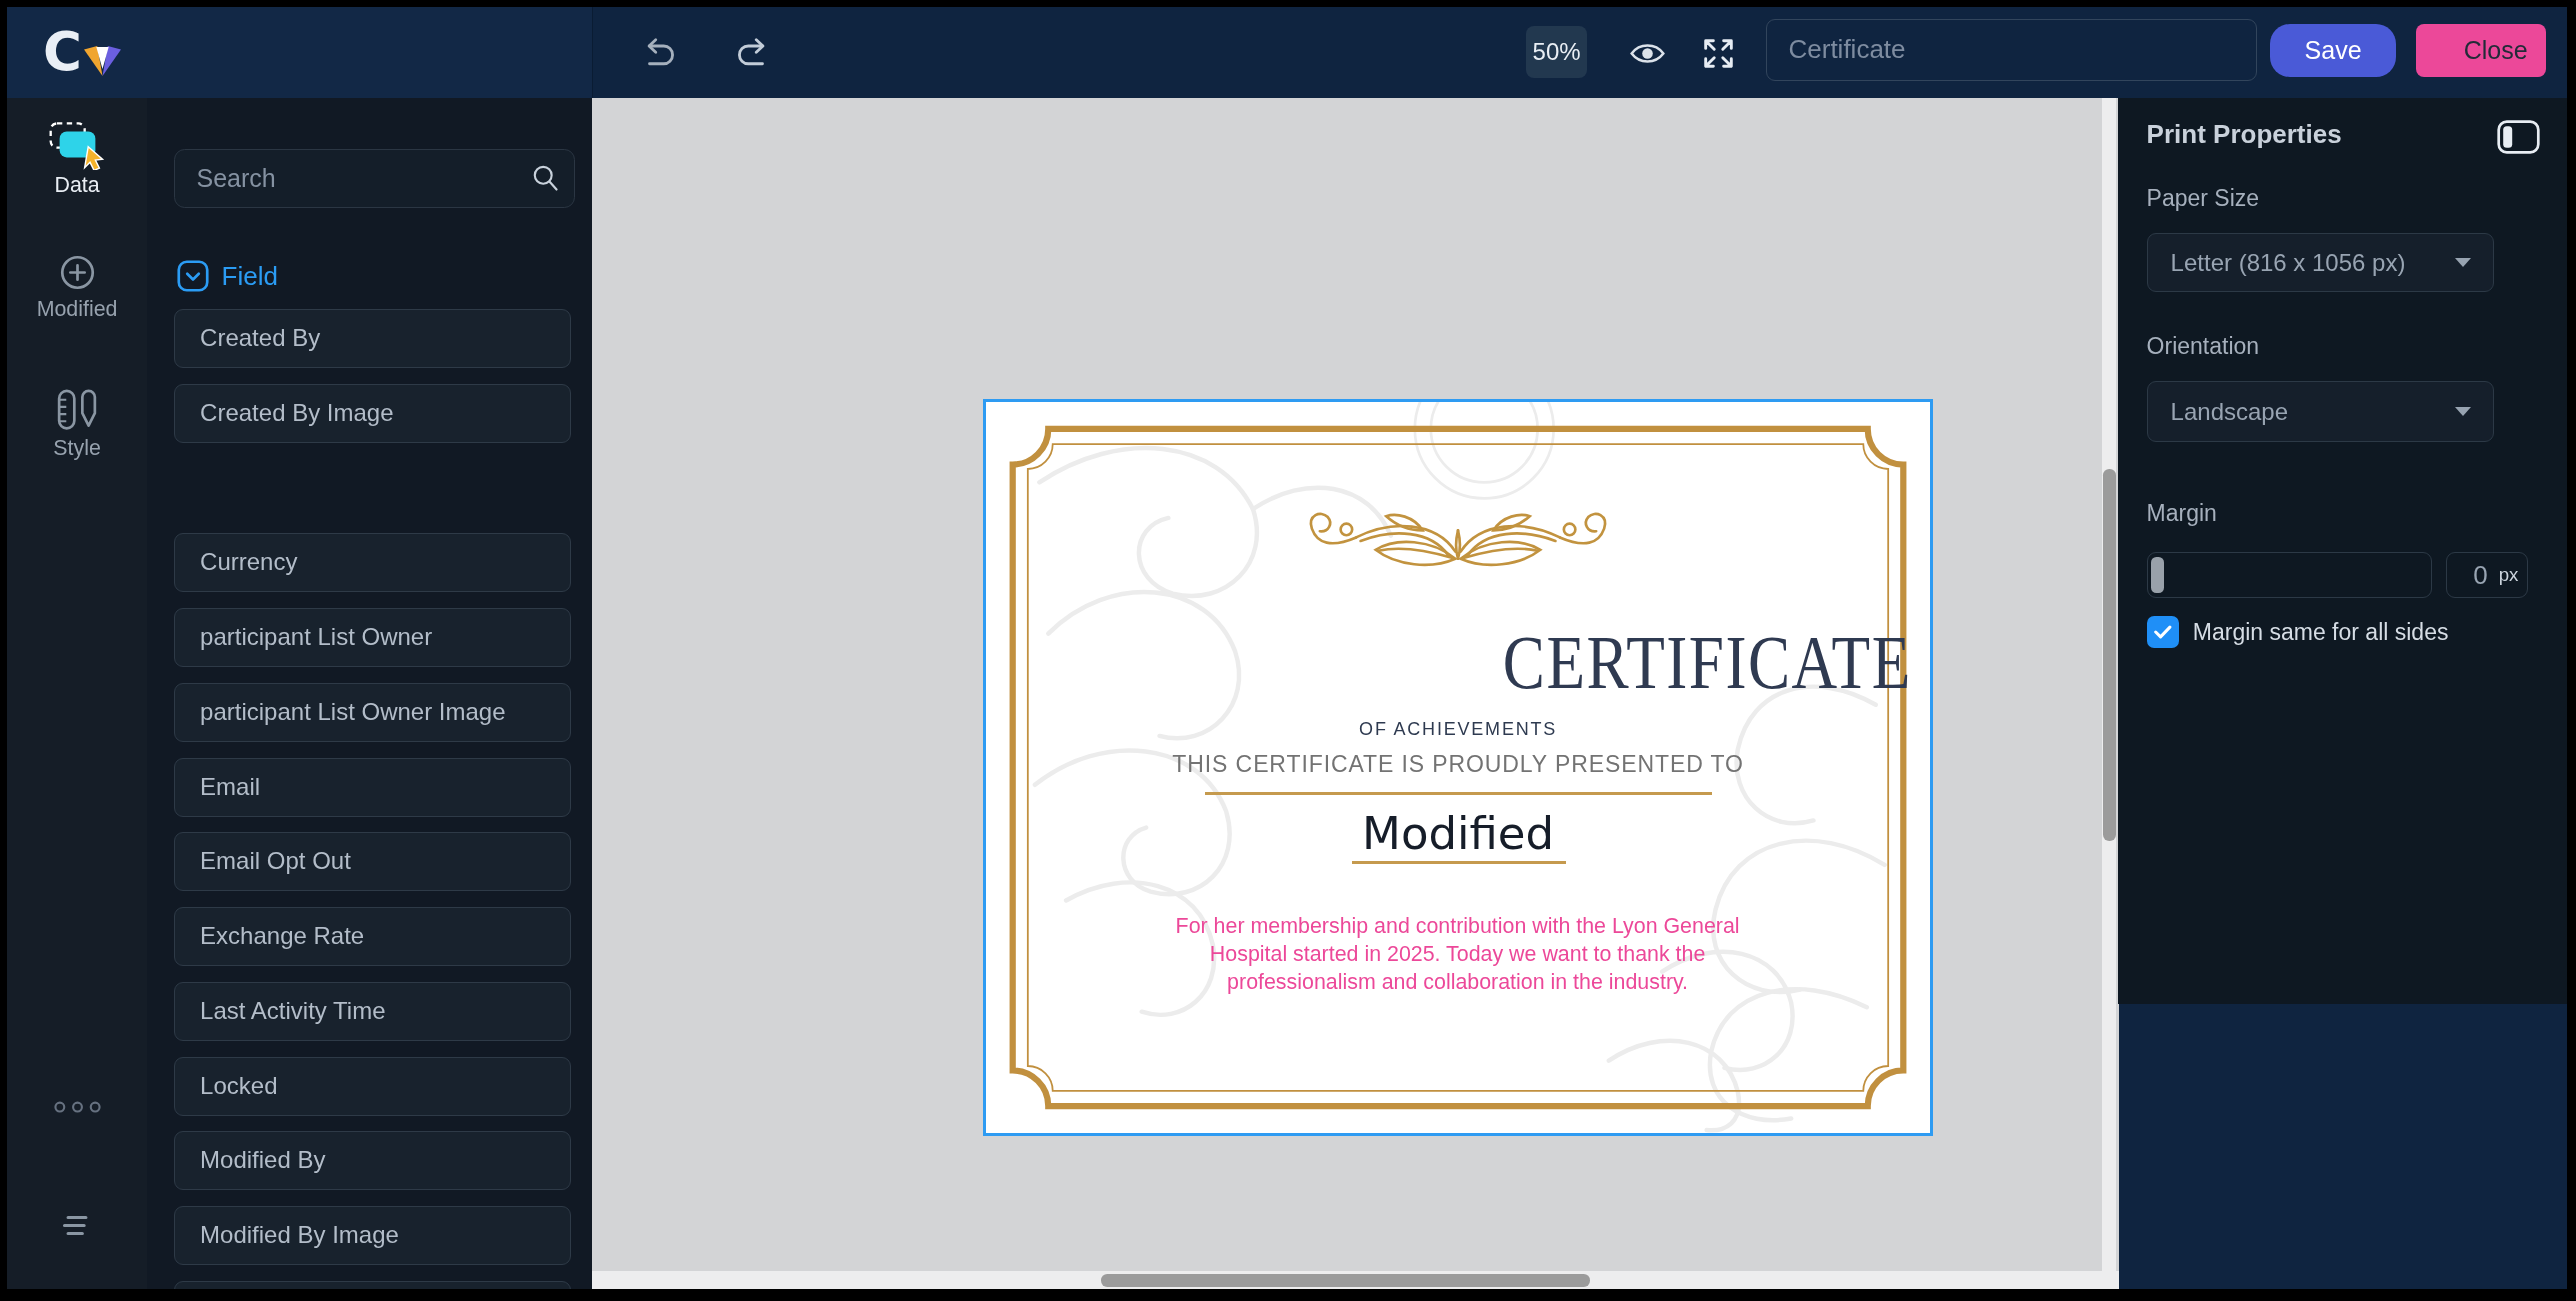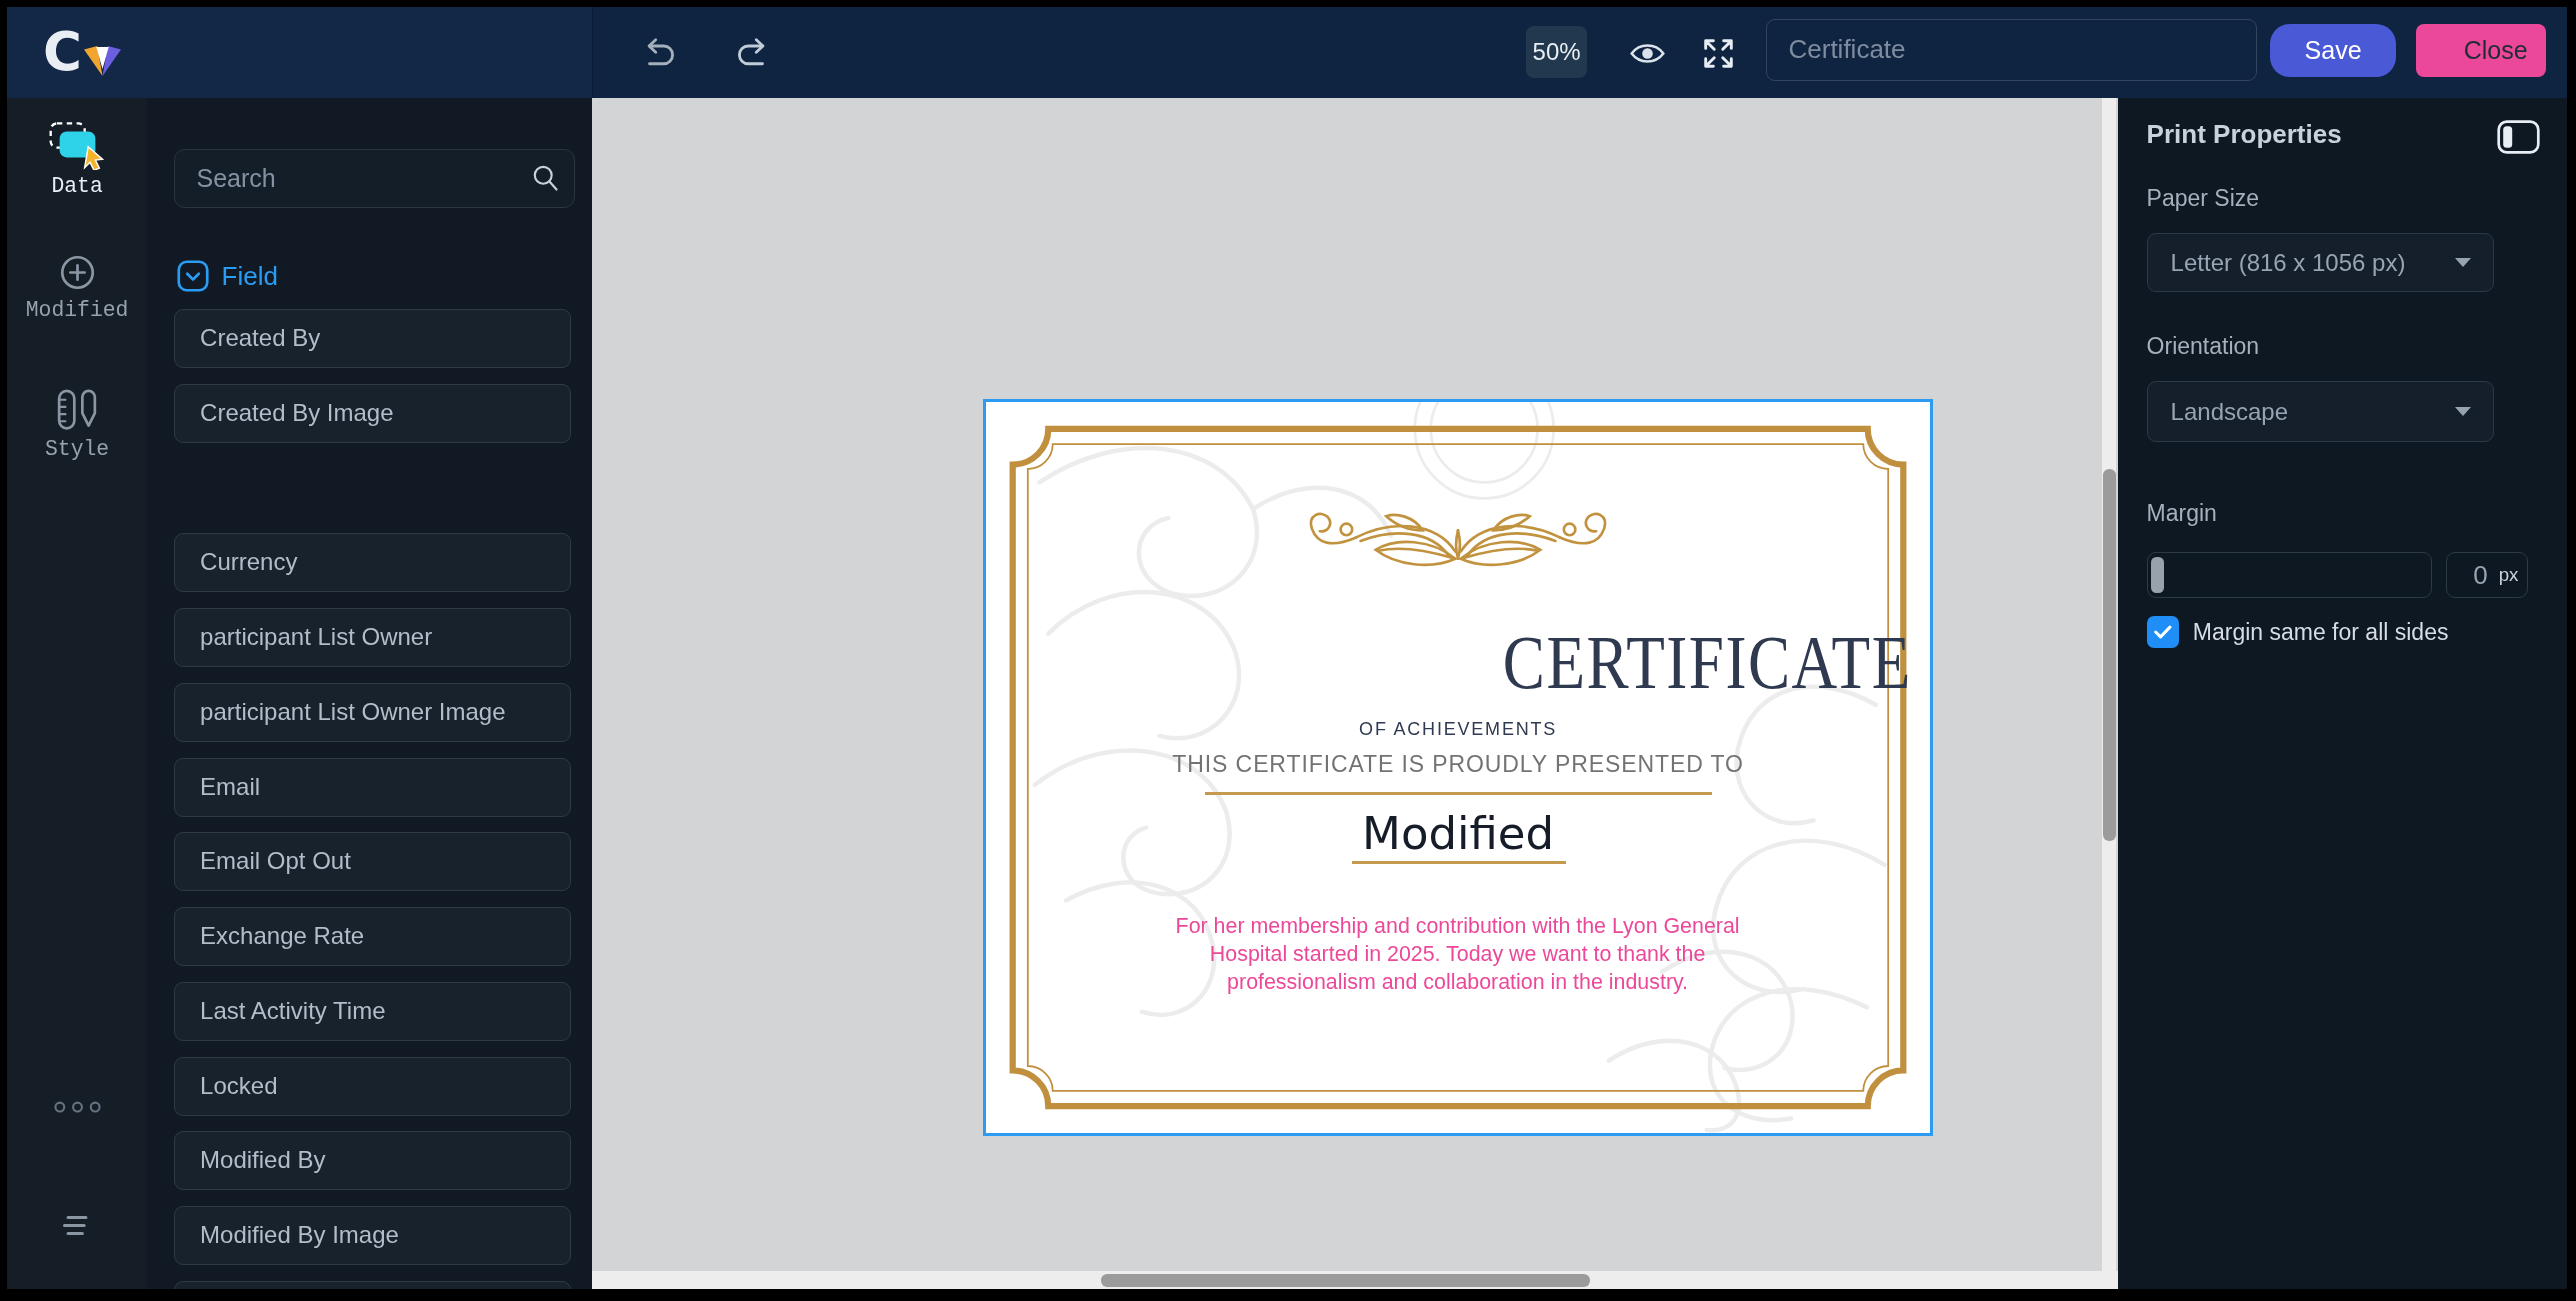--- a/index.html
+++ b/index.html
@@ -18,21 +18,21 @@
   .name-input{left:1759px;top:11.6px;width:491px;height:62px;background:transparent;
               border:1.8px solid #32455c;border-radius:9px;color:#cfd8e3;font-size:26px;
               padding:0 21.4px;box-sizing:border-box;font-family:"Liberation Sans",sans-serif;outline:none;}
   .name-input::placeholder{color:#7e8ca0;}
   .btn{border:none;border-radius:8px;font-size:25px;font-family:"Liberation Sans",sans-serif;cursor:pointer;}
   .btn-save{left:2263px;top:17px;width:126px;height:53px;background:#4a5ad7;color:#fff;border-radius:20px;}
   .btn-close{left:2409px;top:17px;width:130px;height:53px;background:#ec4899;color:#222b38;padding-left:35px;}
 
   
   .rail{left:0;top:91px;width:140px;height:1191px;background:#151d27;}
-  .rail-item{position:absolute;left:0;width:140px;text-align:center;cursor:pointer;font-family:Liberation Mono, monospace;}
+  .rail-item{position:absolute;left:0;width:140px;text-align:center;cursor:pointer;}
   .rail-label{font-size:21.4px;color:#97a2ae;}
   .rail-label.active{color:#e9eef4;}
 
   
   .fieldpanel{left:140px;top:91px;width:445px;height:1191px;background:#111924;overflow:hidden;}
   .search-wrap{position:absolute;left:27px;top:51px;width:401px;height:59px;}
   .search-input{width:100%;height:100%;background:#141e29;border:1.8px solid #2b3643;border-radius:10.7px;
                 color:#cfd8e3;font-size:25px;padding:0 53px 0 21.4px;box-sizing:border-box;outline:none;
                 font-family:"Liberation Sans",sans-serif;}
   .search-input::placeholder{color:#8592a2;}
@@ -58,21 +58,21 @@
   .cert-title span{display:inline-block;transform:scaleX(.82);}
   .cert-sub{left:0;top:317px;width:944px;text-align:center;color:#2e3a50;font-size:18px;letter-spacing:1.8px;}
   .cert-pres{left:0;top:349px;width:944px;text-align:center;color:#737373;font-size:23px;letter-spacing:0.9px;}
   .rule1{left:219px;top:390px;width:507px;height:2.7px;background:#c59a4e;}
   .cert-name{left:0;top:405px;width:944px;text-align:center;color:#161d29;
              font-family:"DejaVu Sans",sans-serif;font-size:45px;}
   .rule2{left:366px;top:459px;width:214px;height:2.7px;background:#c59a4e;}
   .cert-body{left:160px;top:511px;width:623px;text-align:center;color:#ec4899;font-size:21.4px;line-height:1.3;}
 
   
-  .propspanel{left:2111px;top:91px;width:449px;height:1191px;background:#0e1822;}
+  .propspanel{left:2111px;top:91px;width:449px;height:906px;background:#0e1822;}
   .props-title{position:absolute;left:28.5px;top:21.4px;color:#c9d1db;font-size:26px;font-weight:bold;}
   .plabel{position:absolute;left:28.5px;color:#a6b0bd;font-size:23px;}
   .dd{position:absolute;left:28.5px;width:347px;background:#151f2b;border:1.8px solid #2c3946;border-radius:9px;
       box-sizing:border-box;color:#98a4b2;font-size:24px;display:flex;align-items:center;cursor:pointer;}
   .dd .txt{padding-left:23px;flex:1;}
   .caret{width:0;height:0;border-left:8px solid transparent;border-right:8px solid transparent;
          border-top:9.8px solid #97a3b1;margin-right:21.4px;}
   .slider{position:absolute;left:28.5px;top:454px;width:285px;height:46px;border:1.8px solid #2c3946;
           border-radius:9px;box-sizing:border-box;cursor:pointer;}
   .sthumb{position:absolute;left:3.6px;top:3.6px;width:12.5px;height:36px;background:#99a1aa;border-radius:5.3px;cursor:grab;}

